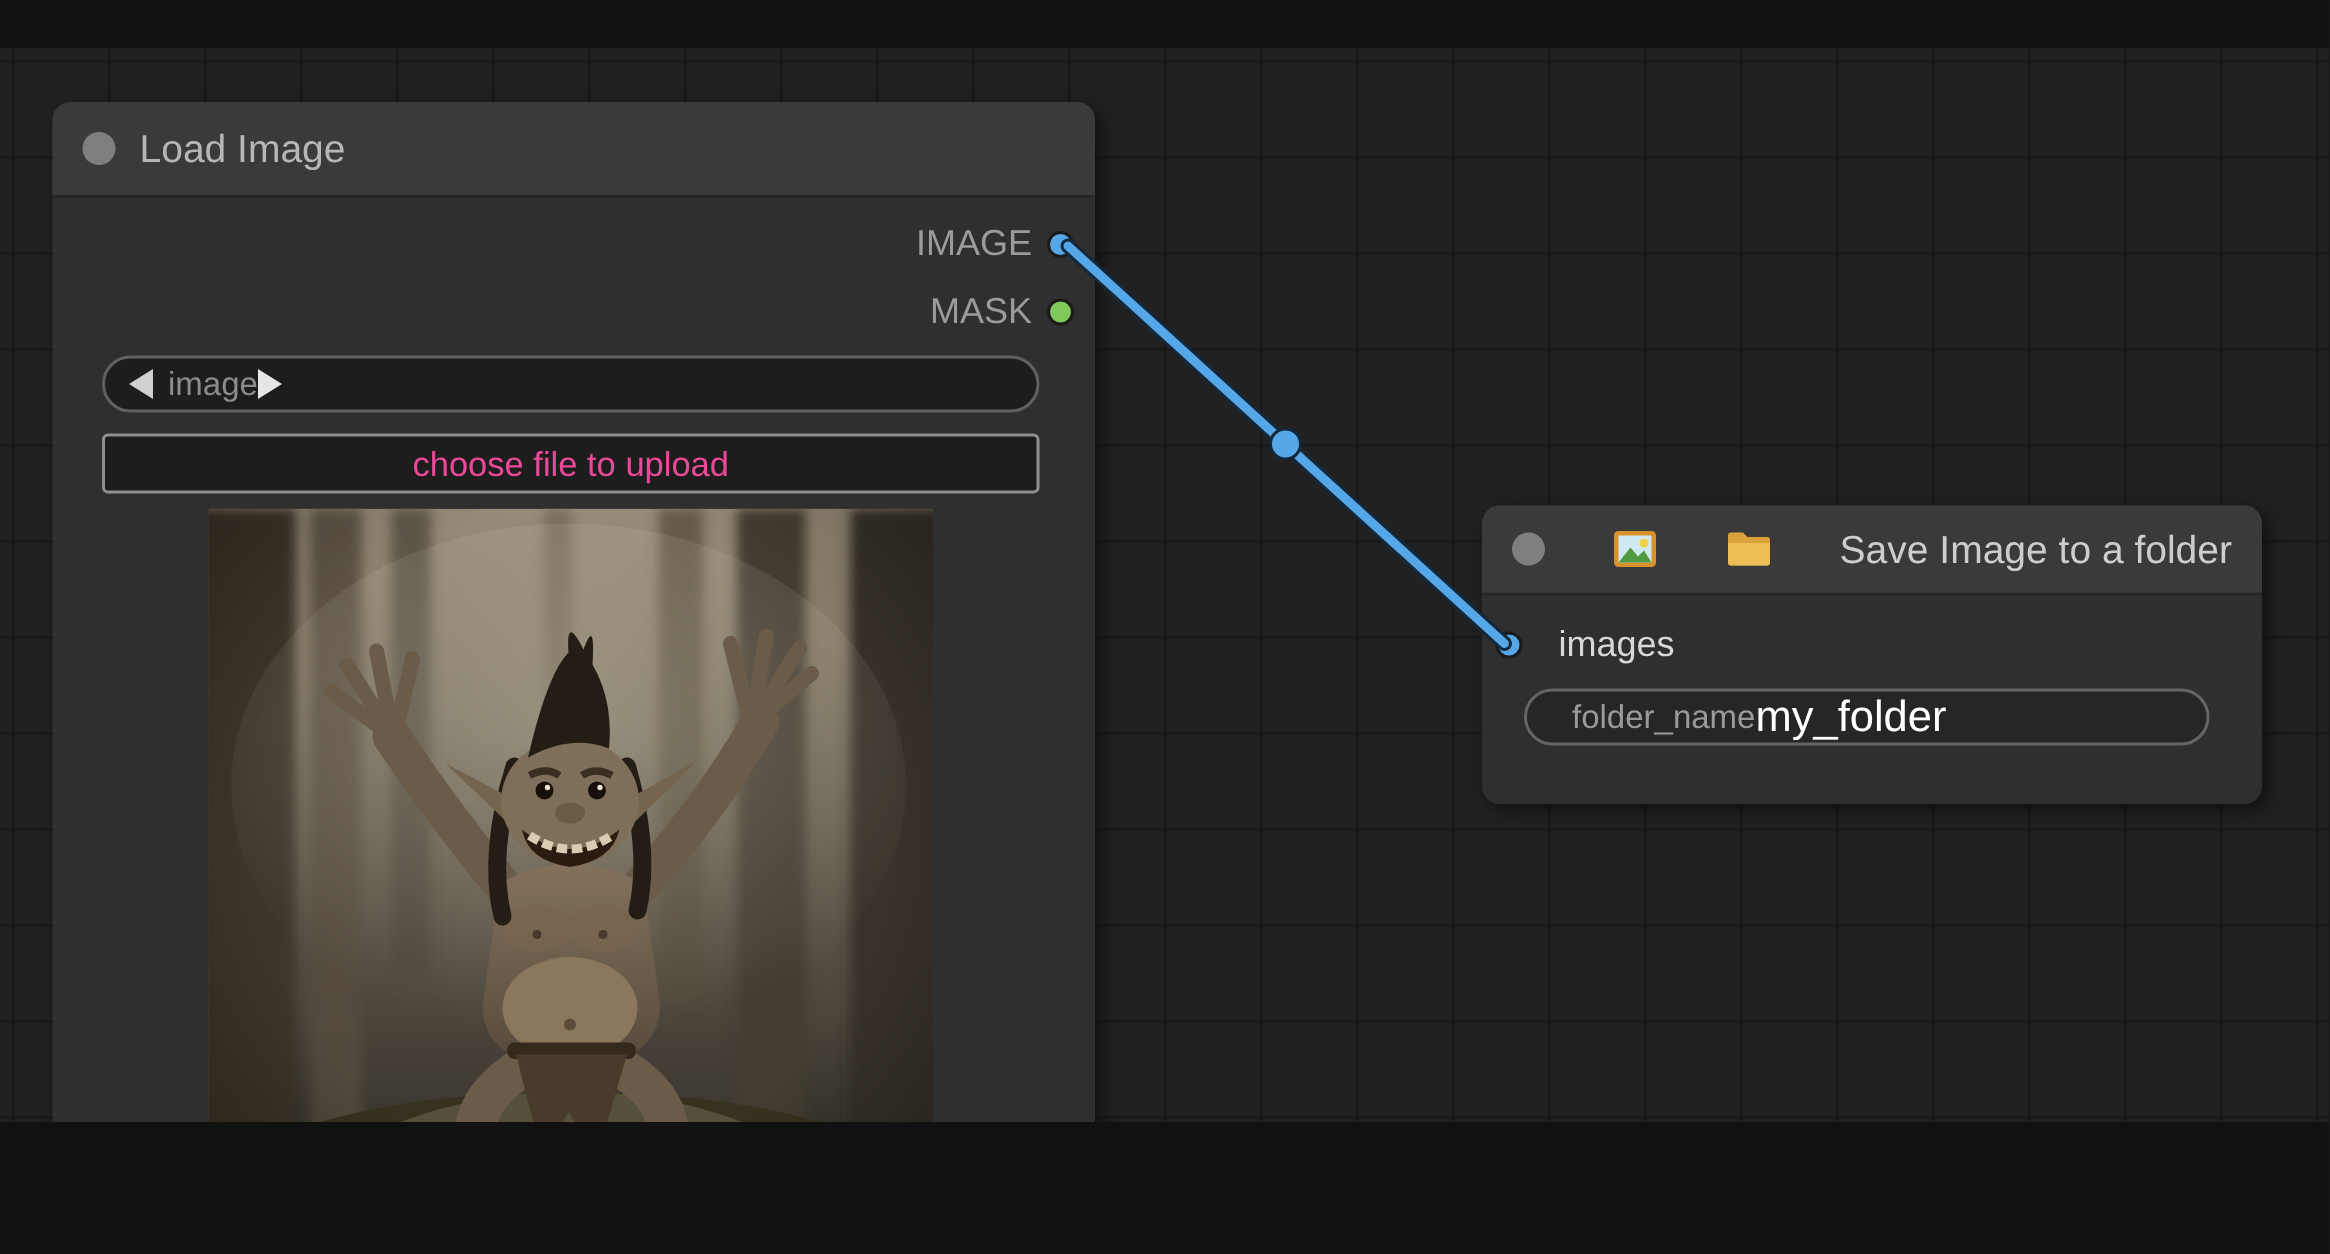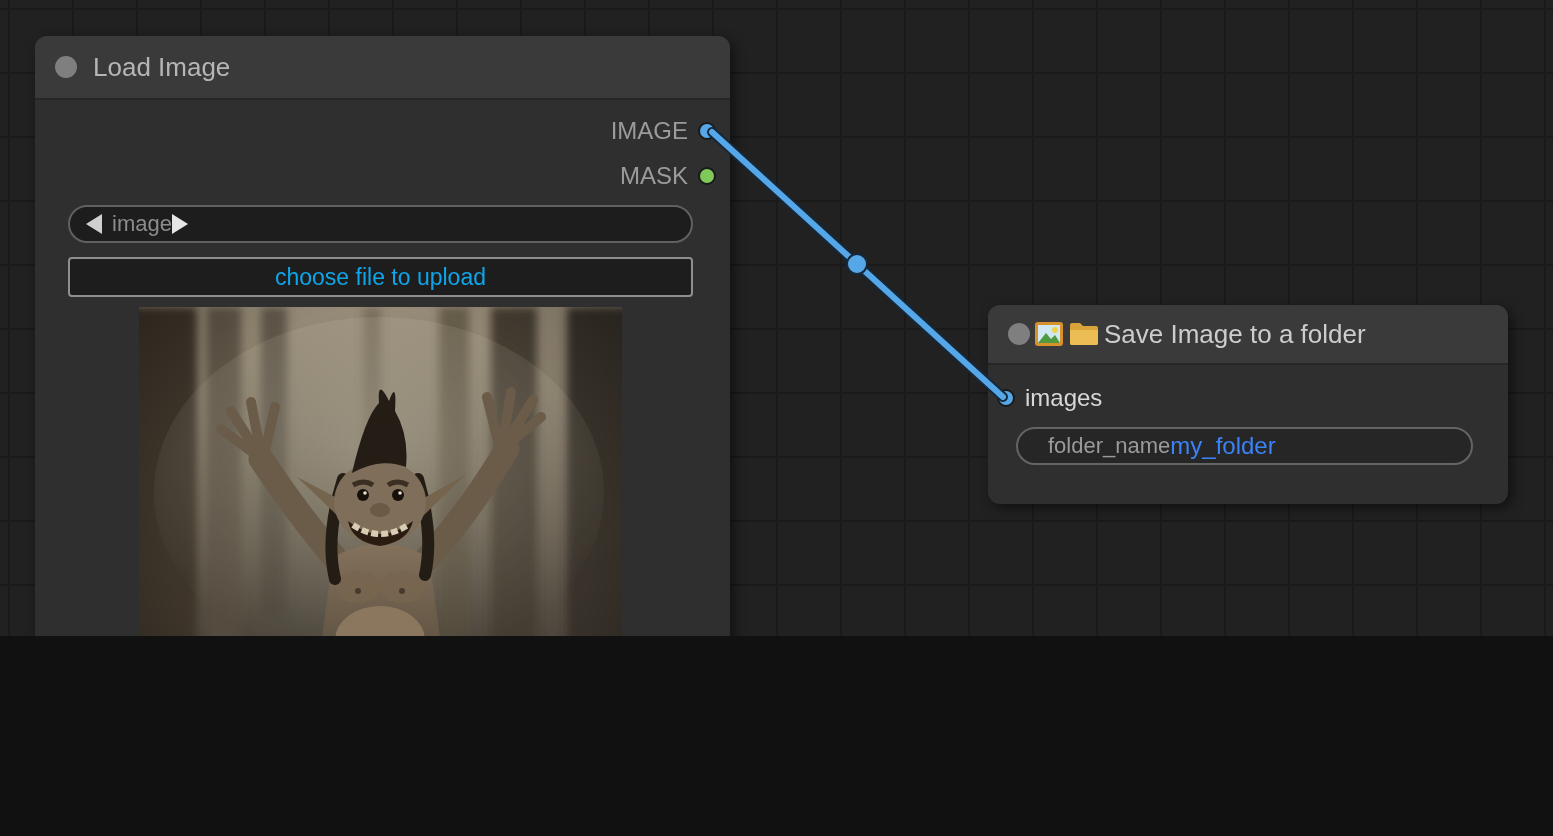--- a/index.html
+++ b/index.html
@@ -1,24 +1,25 @@
 <!DOCTYPE html>
 <html><head>
 <meta charset="utf-8">
 <style>
   html,body { margin:0; padding:0; background:#111; }
   #canvas {
-    position:relative; width:1553px; height:636px; overflow:hidden;
+    position:relative; width:1553px; height:716px; overflow:hidden;
     background-color:#212121;
     background-image:
       linear-gradient(to right, #1a1a1a 2px, transparent 2px),
       linear-gradient(to bottom, #1a1a1a 2px, transparent 2px);
     background-size:64px 64px;
     background-position:8px 8px;
     font-family:"Liberation Sans", sans-serif;
+    margin-top:32px;
   }
 
   .node {
     position:absolute; background:#2f2f2f; border-radius:12px;
     box-shadow:4px 4px 12px rgba(0,0,0,.5); z-index:2;
   }
   .node-header {
     display:flex; align-items:center; gap:16px;
     background:#3a3a3a; border-radius:12px 12px 0 0;
     border-bottom:2px solid #262626; padding:0 20px; box-sizing:border-box;
@@ -57,45 +58,45 @@
   .tri-left  { border-top:10px solid transparent; border-bottom:10px solid transparent; border-right:16px solid #d0d0d0; }
   .tri-right { border-top:10px solid transparent; border-bottom:10px solid transparent; border-left:16px solid #e6e6e6; }
   .combo-label { font-size:22px; color:#8c8c8c; margin-left:10px; white-space:nowrap; }
   .combo-value { flex:1; text-align:center; font-size:23px; color:#d8d8d8;
     white-space:nowrap; overflow:hidden; text-overflow:ellipsis; }
 
   .upload-btn {
     position:absolute; left:33px; top:221px; width:625px; height:40px;
     background:#1d1d1d; border:2px solid #8f8f8f; border-radius:4px;
     box-sizing:border-box; display:flex; align-items:center; justify-content:center;
-    font-size:23px; color:#0ea5e9; cursor:pointer;
+    font-size:23px; color:#ec4899; cursor:pointer;
   }
 
   .preview { position:absolute; left:104px; top:271px; width:483px; height:482px; overflow:hidden; }
 
   
   #save-node { left:988px; top:305px; width:520px; height:199px; }
-  #save-node .node-header { height:60px; gap:4px; }
+  #save-node .node-header { height:60px; gap:4px;justify-content:space-between; }
   #save-node .node-title { color:#cdcdcd; }
   .hdr-icon { flex:0 0 auto; display:flex; align-items:center; }
 
   .in-slot {
     position:absolute; left:9px; top:81px;
-    display:flex; align-items:center; gap:10px; height:24px;
+    display:flex; align-items:center; gap:24px; height:24px;
   }
   .in-slot .slot-label { color:#d8d8d8; }
 
   .field-widget {
     position:absolute; left:28px; top:122px; width:457px; height:38px;
     background:#262626; border:2px solid #646464; border-radius:20px;
     box-sizing:border-box; display:flex; align-items:center;
     justify-content:flex-start; padding:0 30px; cursor:pointer;
   }
   .field-label { font-size:22px; color:#9a9a9a; }
-  .field-value { font-size:24px; color:#3b82f6; }
+  .field-value { font-size:29px; color:#ffffff; }
 
   
   #link-layer { position:absolute; left:0; top:0; width:1553px; height:836px;
     z-index:3; pointer-events:none; }
 </style>
 </head>
 <body>
 
 <div id="canvas">
 

